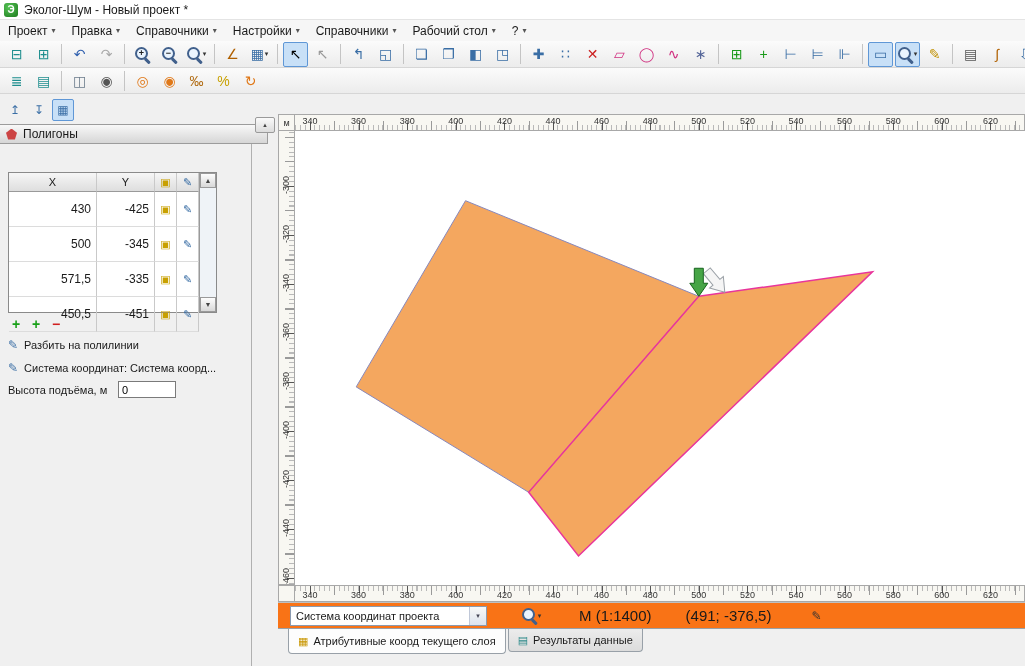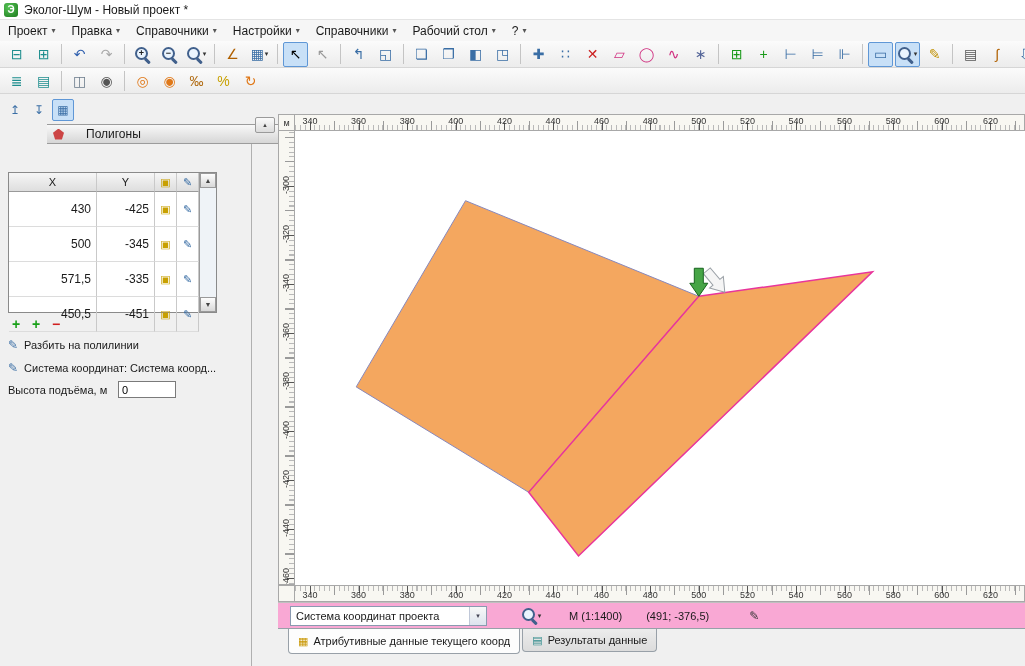--- a/index.html
+++ b/index.html
@@ -33,21 +33,21 @@
   
   #dockbar{position:absolute;left:0;top:96px;width:252px;height:28px;background:#f0f0f0;
            display:flex;align-items:center;padding-left:4px;box-sizing:border-box;}
   #collapsebtn{position:absolute;left:255px;top:117px;width:18px;height:14px;background:linear-gradient(#fafafa,#dcdcdc);
                border:1px solid #9a9a9a;border-radius:2px;display:flex;align-items:center;justify-content:center;
                font-size:6px;color:#444;}
   #leftpanel{position:absolute;left:0;top:124px;width:252px;height:542px;background:#f0f0f0;
              border-right:1px solid #b0b0b0;box-sizing:border-box;}
   .p-header{position:absolute;left:0;top:0;width:268px;height:20px;box-sizing:border-box;
             background:linear-gradient(#f8f8f8,#d6d6d6);border:1px solid #9c9c9c;border-left:none;
-            display:flex;align-items:center;gap:22px;padding-left:6px;font-size:12px;margin-left:47px;}
+            display:flex;align-items:center;gap:6px;padding-left:6px;font-size:12px;}
   .pent{width:11px;height:11px;background:#cc4444;clip-path:polygon(50% 0,100% 38%,81% 100%,19% 100%,0 38%);display:inline-block;}
   .pent.small{width:9px;height:9px;}
   .p-tabs{position:absolute;left:0;top:24px;width:252px;height:22px;border-bottom:1px solid #9c9c9c;box-sizing:border-box;}
   .p-tab{display:inline-flex;align-items:center;gap:5px;height:21px;padding:0 10px;margin-left:5px;
          border:1px solid #9c9c9c;border-bottom:none;border-radius:3px 3px 0 0;background:#fdfdfd;font-size:11px;}
   #ptable{position:absolute;left:8px;top:48px;width:207px;height:139px;background:#ffffff;
           border:1px solid #8a8a8a;box-sizing:content-box;}
   .trow{display:flex;height:35px;}
   .trow.thead{height:19px;}
   .tcell{box-sizing:border-box;border-right:1px solid #c9c9c9;border-bottom:1px solid #dcdcdc;
@@ -96,29 +96,29 @@
             border:1px solid #a8a8a8;box-sizing:border-box;}
   #canvas{position:absolute;left:295px;top:131px;width:730px;height:454px;background:#ffffff;
           border-right:1px solid #a8a8a8;box-sizing:content-box;}
   .hlab{position:absolute;top:1px;transform:translateX(-50%);font-size:9px;color:#333;}
   .hlabB{position:absolute;bottom:1px;transform:translateX(-50%);font-size:9px;color:#333;}
   .htickM{position:absolute;bottom:0;width:1px;height:7px;background:#555;}
   .htickMB{position:absolute;top:0;width:1px;height:7px;background:#555;}
   .vlab{position:absolute;left:-7px;width:28px;text-align:center;font-size:9px;color:#333;transform:rotate(-90deg);}
   .vtickM{position:absolute;right:0;width:7px;height:1px;background:#555;}
   
-  #mapstatus{position:absolute;left:278px;top:602px;width:747px;height:26px;background:#f9a8d4;
+  #mapstatus{position:absolute;left:278px;top:602px;width:747px;height:26px;background:#f97316;
              border-top:1px solid #c0c0c0;display:flex;align-items:center;padding-left:12px;box-sizing:border-box;gap:24px;}
   .combo{width:197px;height:20px;background:#fff;border:1px solid #8a9ab0;display:flex;align-items:center;
          box-sizing:border-box;font-size:11px;}
   .combo-text{flex:1;padding-left:5px;white-space:nowrap;overflow:hidden;}
   .combo-btn{width:16px;height:100%;border-left:1px solid #c0c8d8;background:linear-gradient(#f8f8f8,#dde3ee);
              display:flex;align-items:center;justify-content:center;font-size:7px;color:#445;}
   .statmag{margin-left:8px;}
-  .stat-text{font-size:11px;white-space:pre;}
+  .stat-text{font-size:15px;margin-left:10px;white-space:pre;}
   .stat-ptr{font-size:12px;margin-left:16px;color:#333;}
   #maptabs{position:absolute;left:278px;top:628px;width:747px;height:32px;background:#f0f0f0;
            border-top:1px solid #98a0a8;box-sizing:border-box;padding-left:10px;}
   .mtab{display:inline-flex;align-items:center;gap:5px;height:22px;padding:0 9px;margin-right:2px;
         border:1px solid #98a0a8;border-top:none;border-radius:0 0 4px 4px;
         background:linear-gradient(#ececec,#dcdcdc);font-size:11px;vertical-align:top;}
   .mtab.active{background:#fdfdfd;height:24px;}
   .mtab .ticon{font-size:11px;line-height:1;}
   .dkb{width:20px;height:20px;display:inline-flex;align-items:center;justify-content:center;
        border:1px solid transparent;border-radius:2px;margin-right:2px;font-size:12px;}
@@ -532,19 +532,19 @@
       </span>
       <span class="ddc">▾</span>
     </div>
     <span class="stat-text">М (1:1400)</span>
     <span class="stat-text">(491; -376,5)</span>
     <span class="stat-ptr">✎</span>
   </div>
 
   <div id="maptabs"><div class="mtab active">
         <span class="ticon" style="color: rgb(200, 150, 0);">▦</span>
-        <span>Атрибутивные данные текущего коорд</span>
+        <span>Атрибутивные коорд текущего слоя</span>
       </div><div class="mtab">
         <span class="ticon" style="color: rgb(46, 139, 139);">▤</span>
         <span>Результаты данные</span>
       </div></div>
 
 </div>
 
 </body></html>

